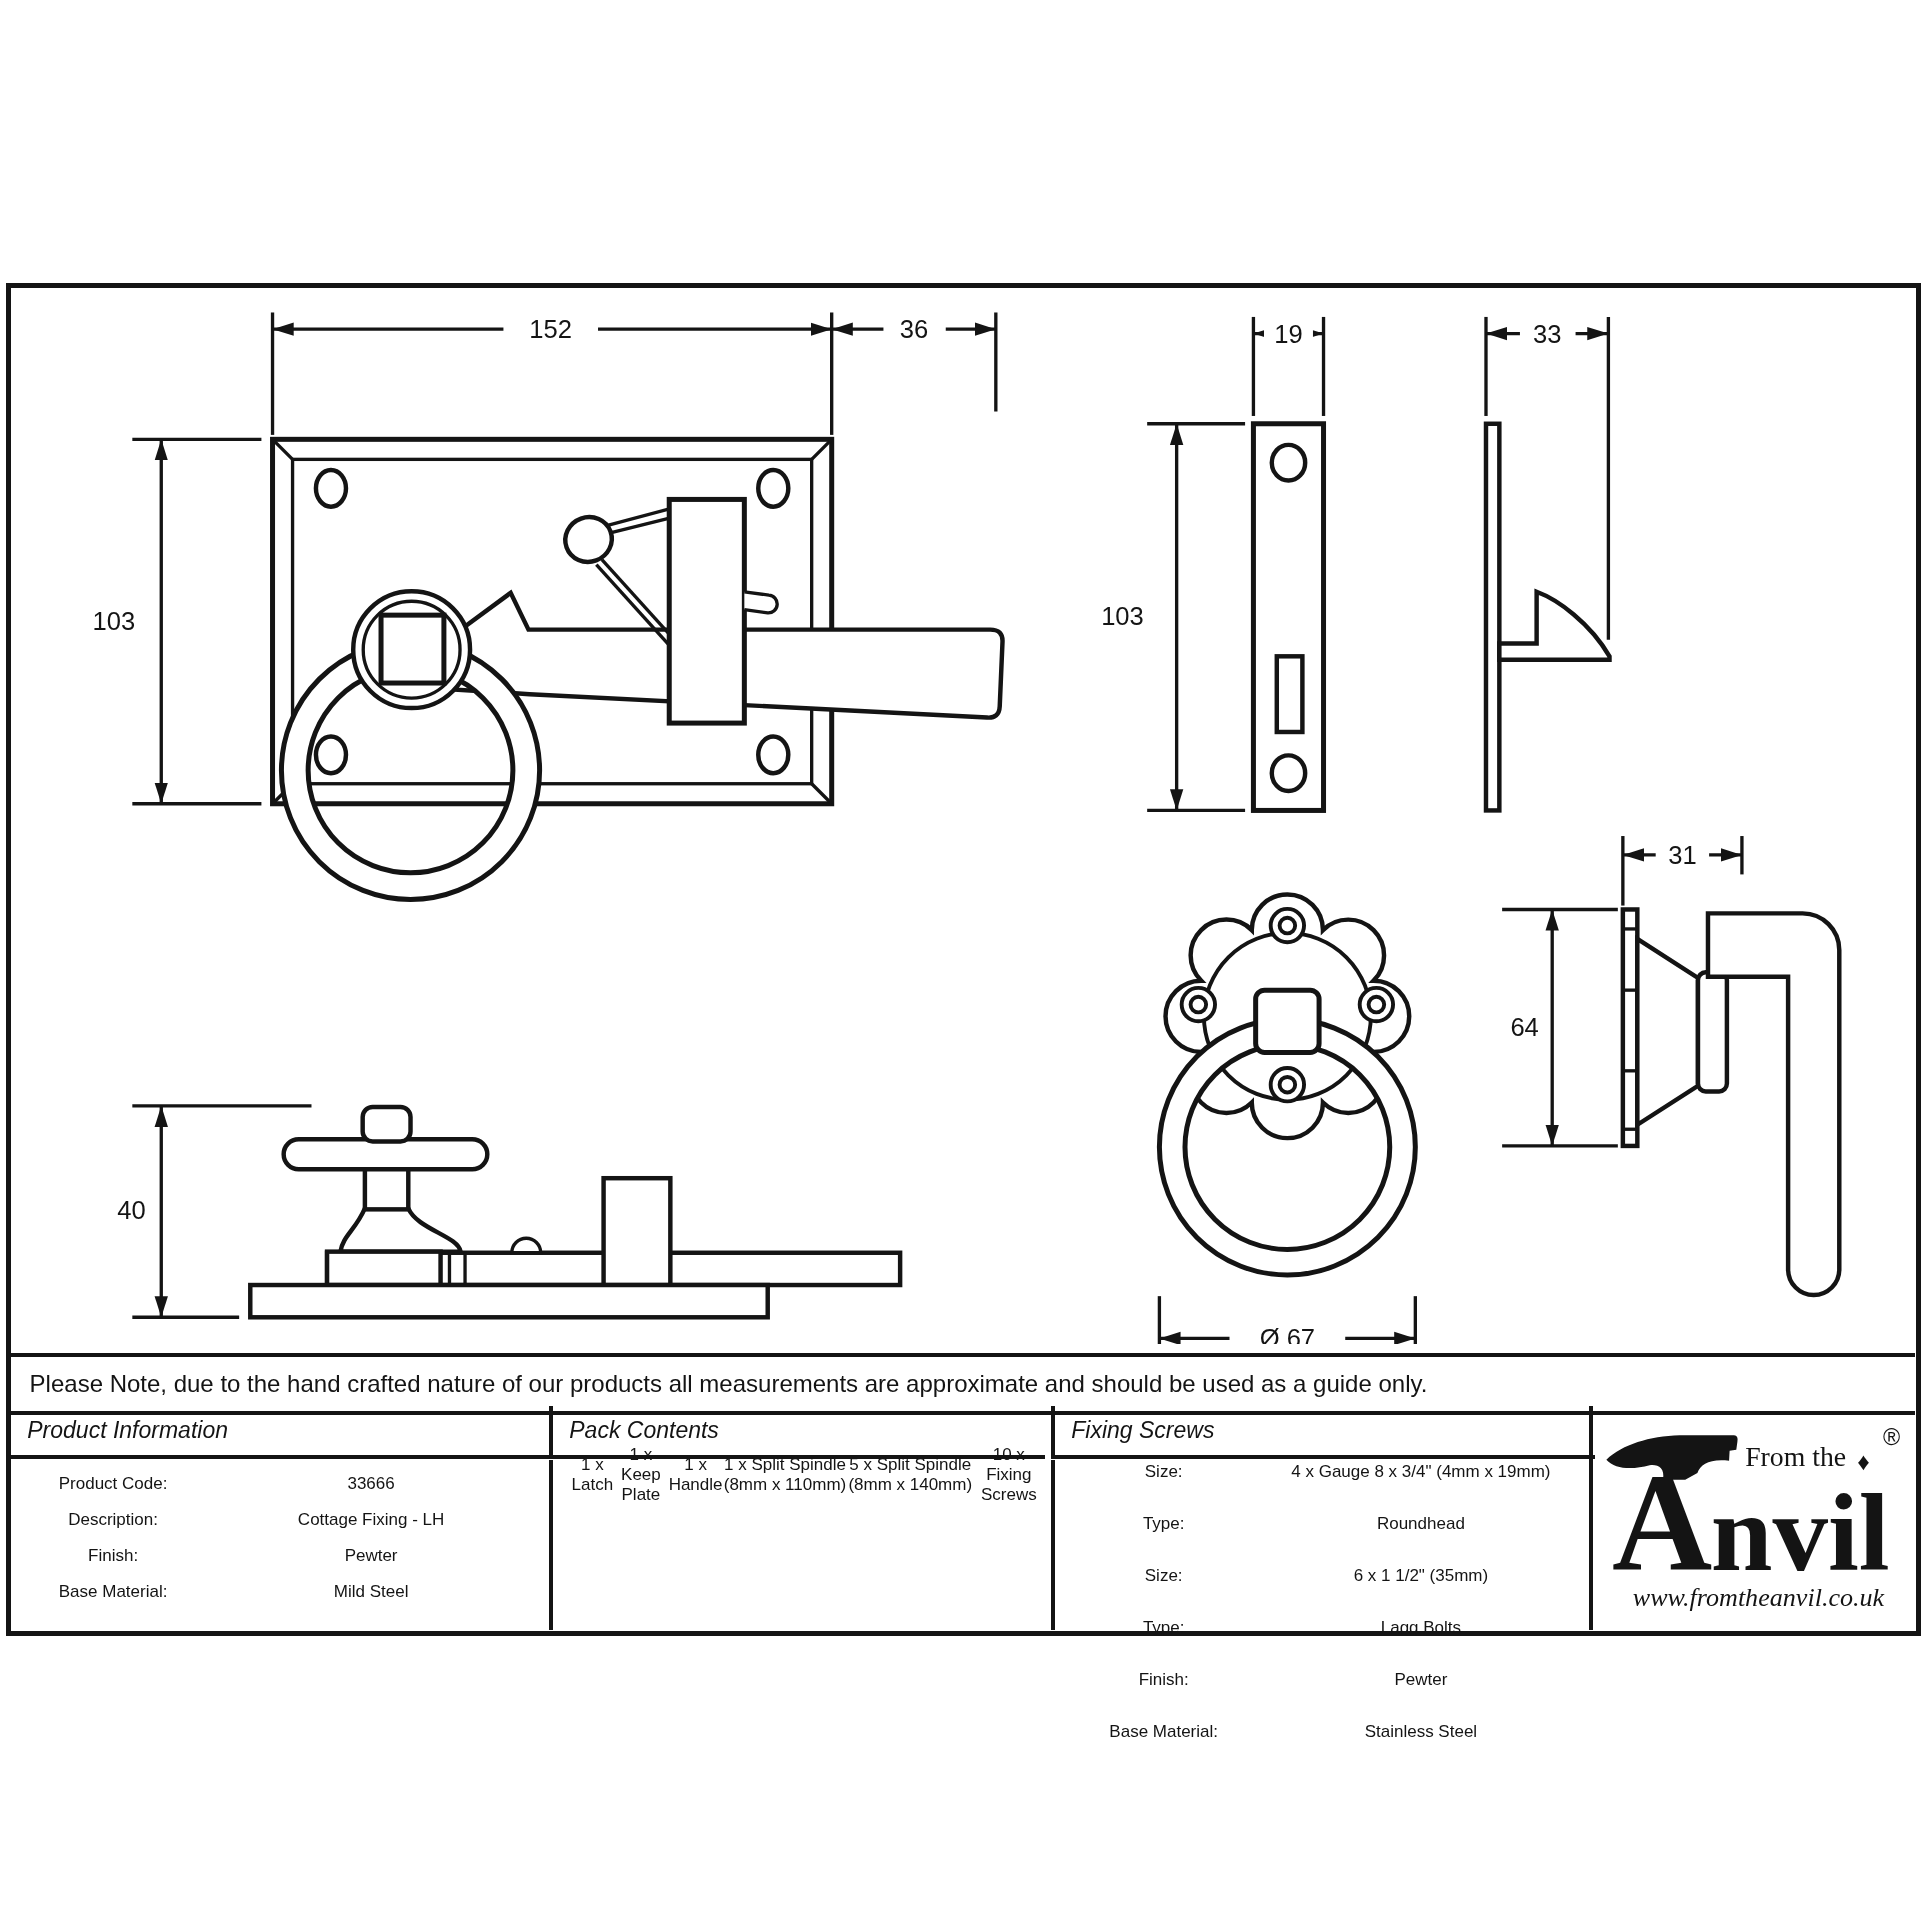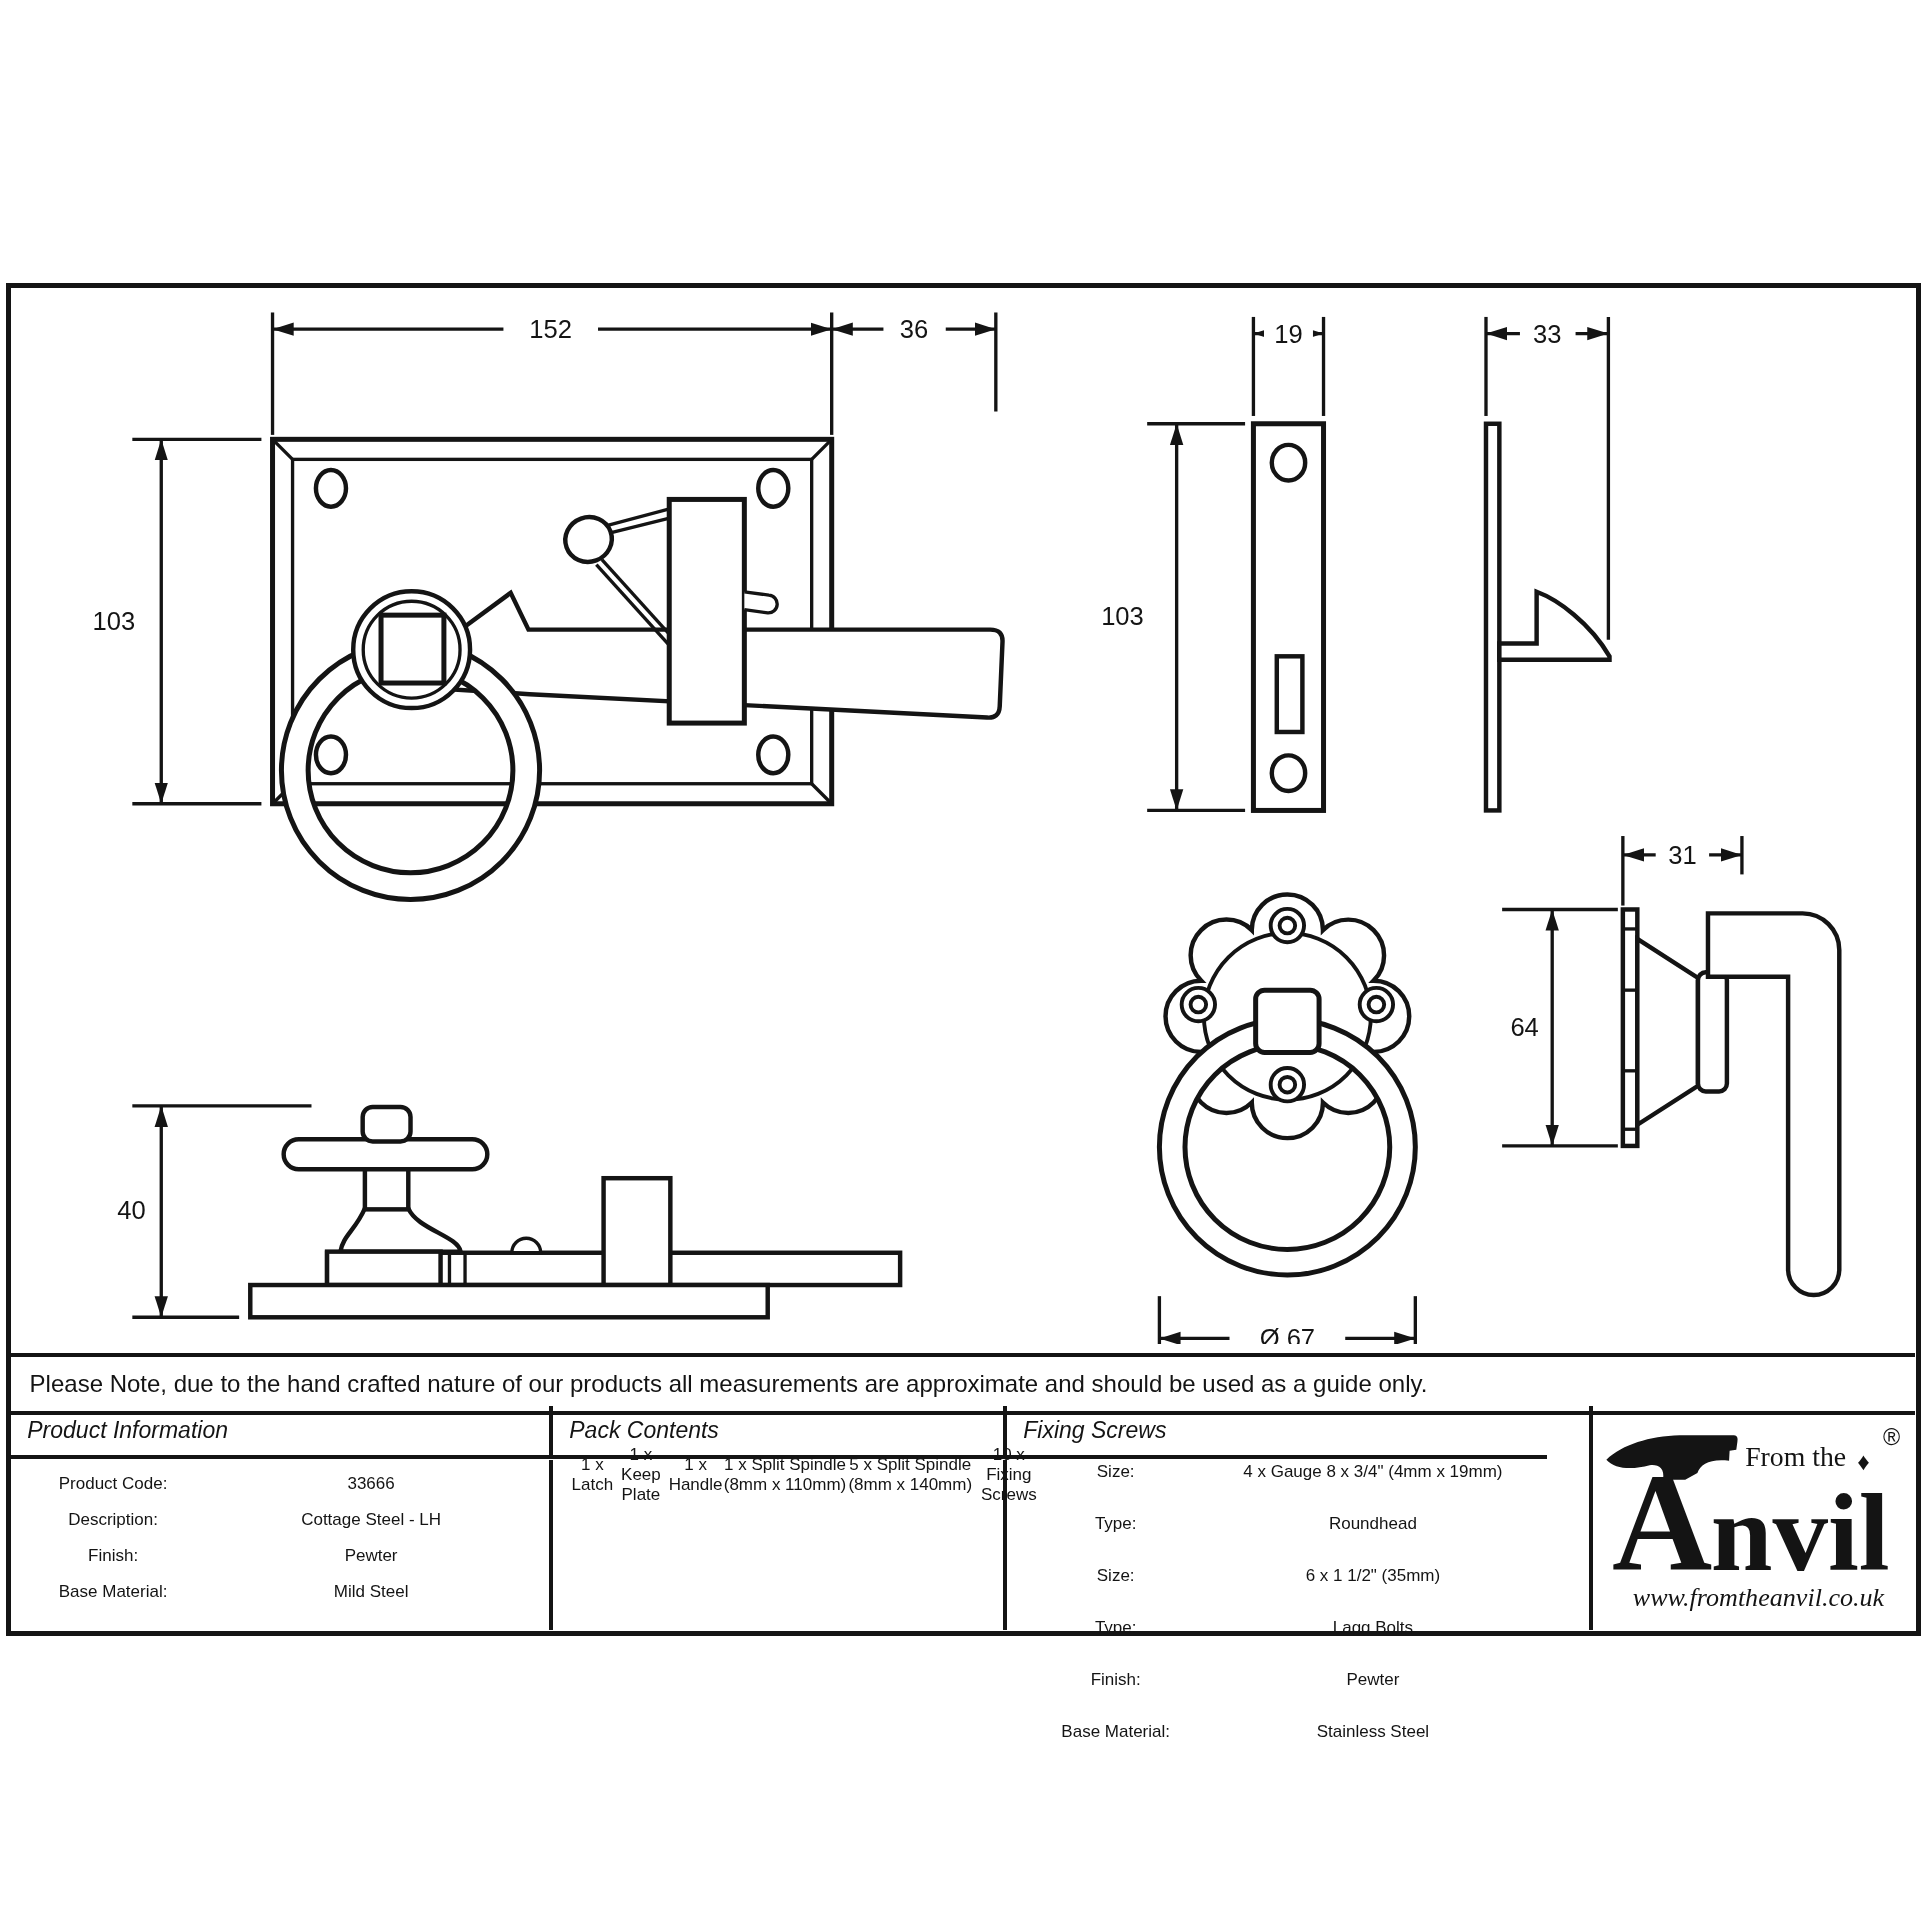--- a/index.html
+++ b/index.html
@@ -11,21 +11,21 @@
   .note-row{position:absolute;left:0;top:1056px;width:1904px;height:62px;
             border-top:4.5px solid #141414;border-bottom:4.5px solid #141414;
             box-sizing:border-box;display:flex;align-items:center;
             font-size:24px;padding-left:19px;margin-top:9px;}
   .hdr-cell{position:absolute;top:1118px;height:53px;box-sizing:border-box;
             border-bottom:4.5px solid #141414;display:flex;align-items:center;
             font-size:23px;padding-left:16.7px;font-style:italic;}
   .body-cell{position:absolute;top:1172px;height:170px;box-sizing:border-box;font-size:17px;}
   .c1{left:0;width:538px;}
   .c2{left:538px;width:496px;border-left:4.5px solid #141414;}
-  .c3{left:992px;width:544px;border-left:4.5px solid #141414;}
+  .c3{left:1040px;width:544px;border-left:4.5px solid #141414;}
   .c4{position:absolute;left:1578px;top:1118px;width:326px;height:224px;
       border-left:4.5px solid #141414;box-sizing:border-box;
       display:flex;align-items:center;justify-content:center;}
   .kv-grid{display:flex;flex-direction:column;padding-top:5.6px;}
   .kv-row{display:grid;height:36px;align-items:center;}
   .c1 .kv-row{grid-template-columns:161px 1fr;padding-left:22px;}
   .c3 .kv-row{grid-template-columns:167px 1fr;padding-left:25.6px;height:28px;}
   .list{display:flex;flex-direction:row;padding-left:19px;padding-top:1.1px;}
   .list-item{height:28px;display:flex;align-items:center;}
   svg text{fill:#141414;}
@@ -223,21 +223,21 @@
     <span>Fixing Screws</span>
   </div>
 
   <div class="body-cell c1 kv-grid">
     <div class="kv-row">
       <span>Product Code:</span>
       <span>33666</span>
     </div>
     <div class="kv-row">
       <span>Description:</span>
-      <span>Cottage Steel - LH</span>
+      <span>Cottage Fixing - LH</span>
     </div>
     <div class="kv-row">
       <span>Finish:</span>
       <span>Pewter</span>
     </div>
     <div class="kv-row">
       <span>Base Material:</span>
       <span>Mild Steel</span>
     </div>
   </div>

